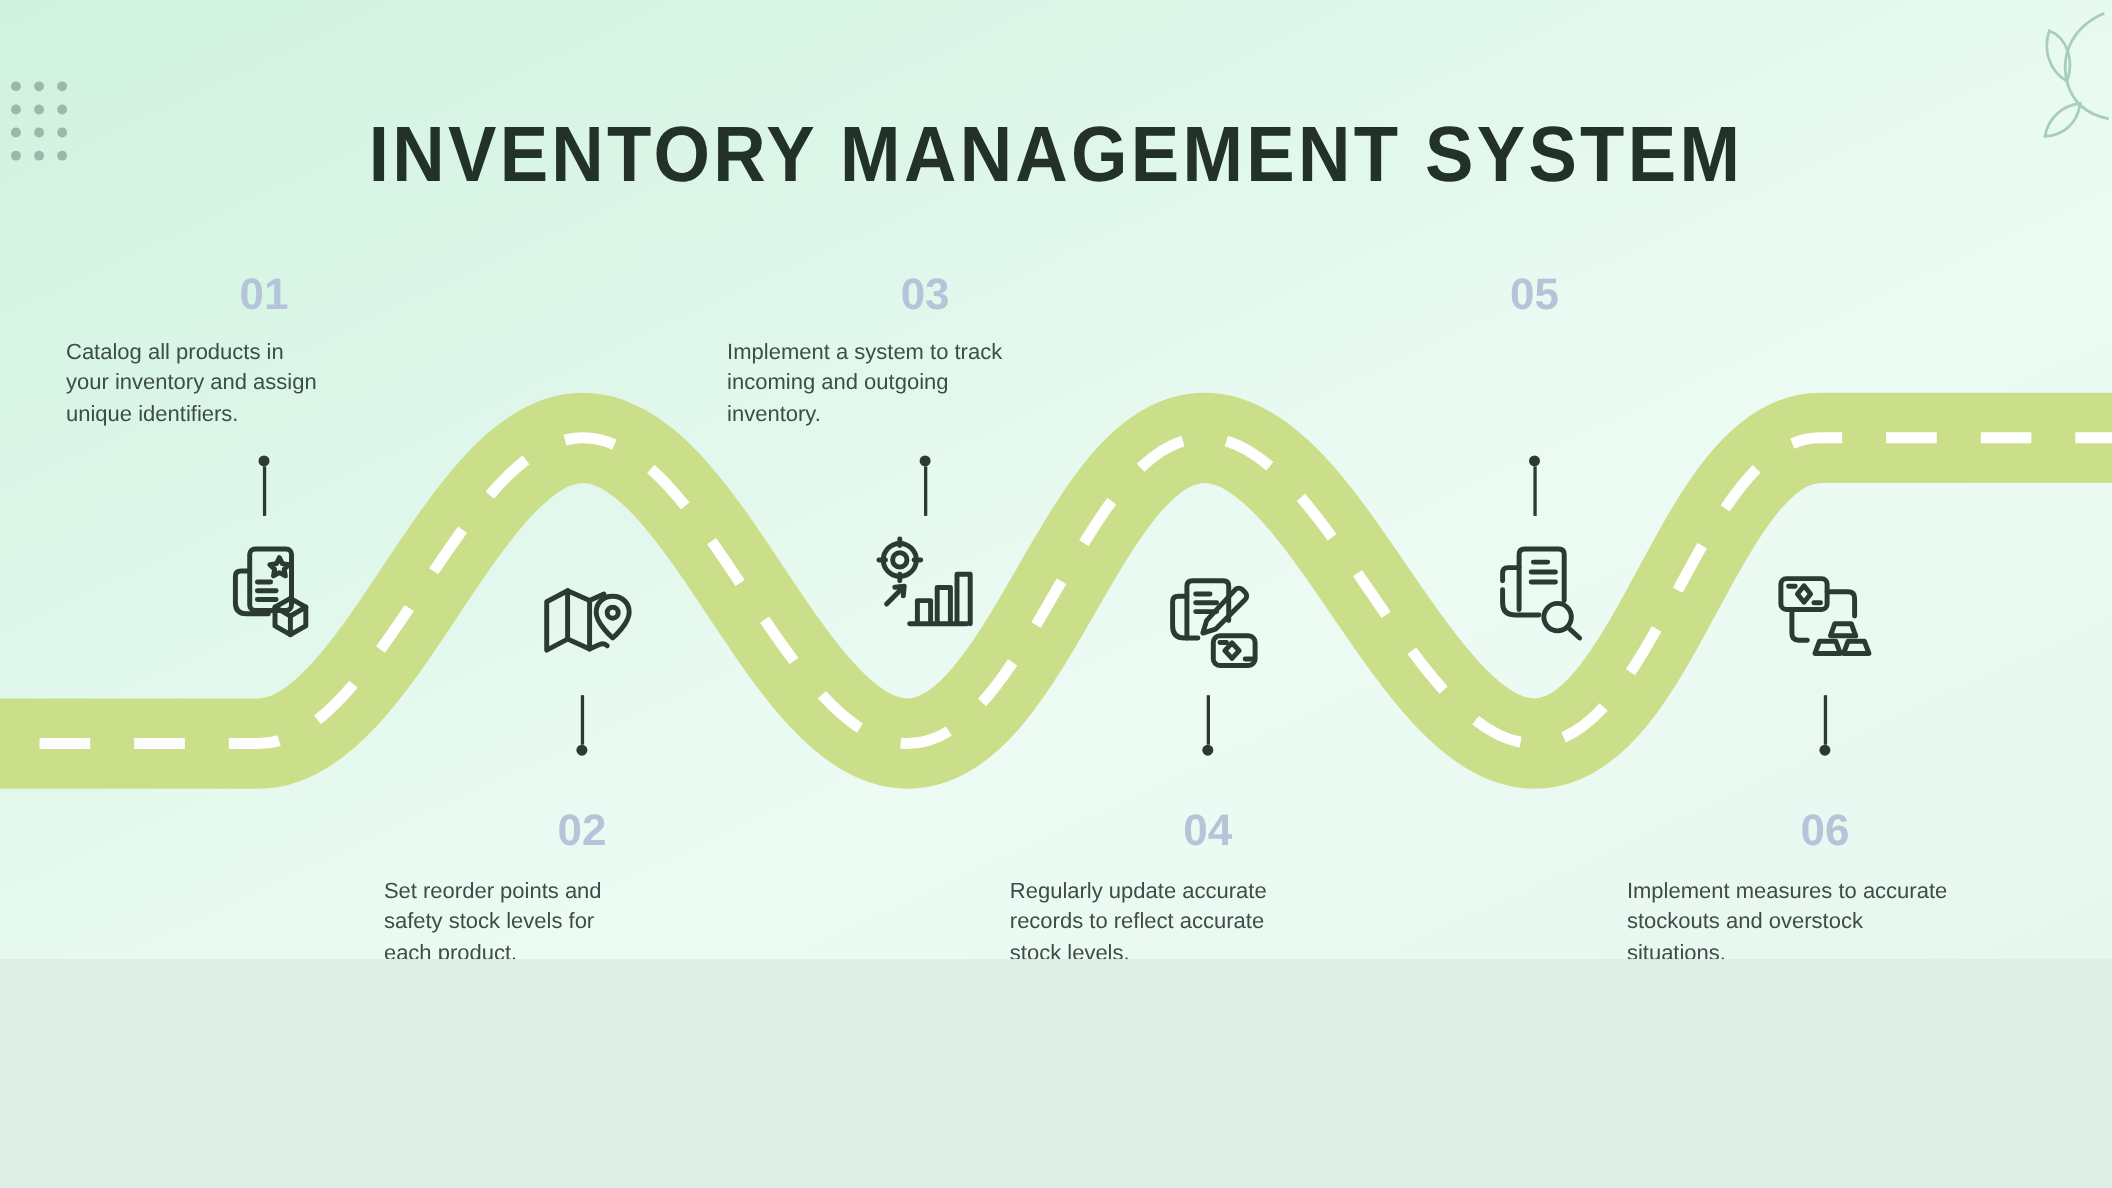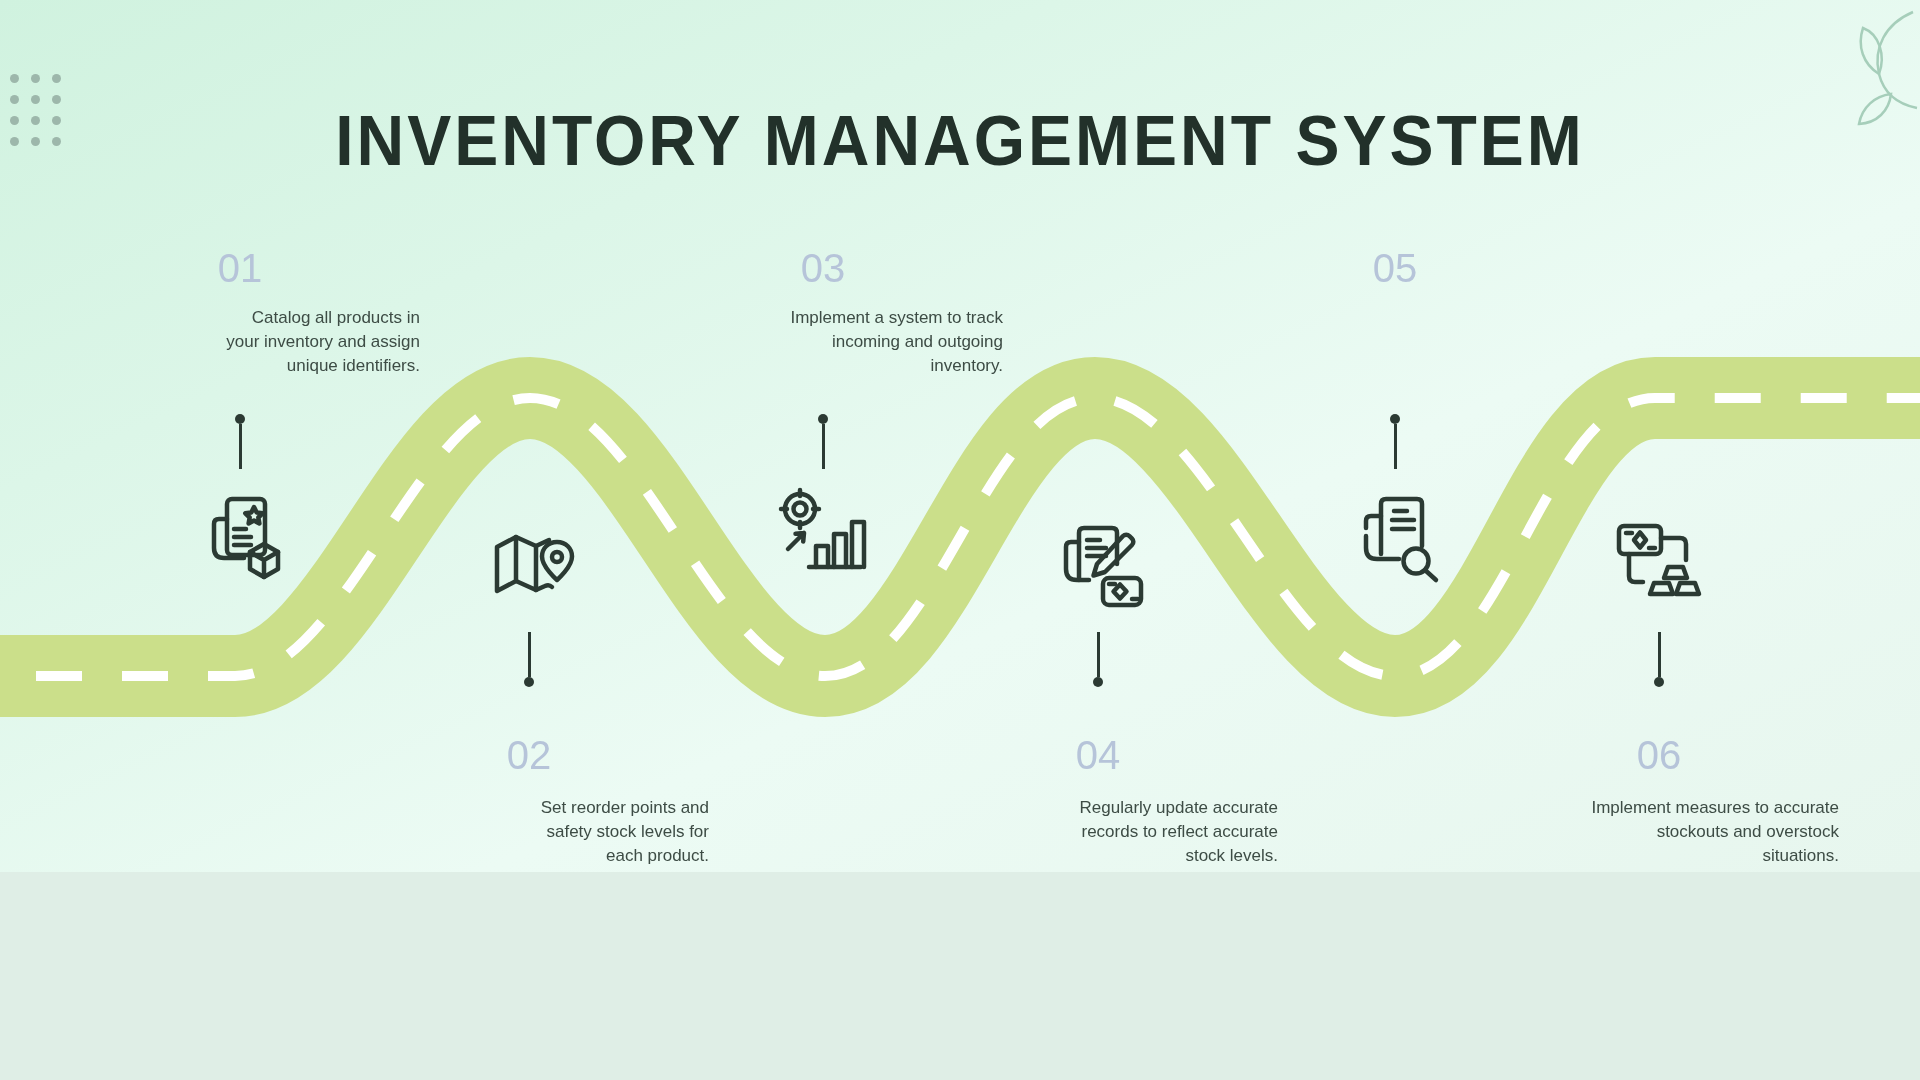--- a/index.html
+++ b/index.html
@@ -8,22 +8,22 @@
 
   
   .title{position:absolute;left:0;top:102px;width:100%;text-align:center;
     font-size:66px;font-weight:bold;letter-spacing:3px;color:#22312a;transform:scaleY(1.08);margin:0;}
 
   
   .road-svg{position:absolute;left:0;top:0;}
 
   
   .col{position:absolute;top:0;height:1080px;width:360px;}
-  .num{position:absolute;width:100%;text-align:center;font-size:40px;font-weight:normal;color:#b6c4d9;}
-  .desc{position:absolute;width:100%;text-align:right;font-size:17px;line-height:1.42;color:#3d4c45;margin:0;}
+  .num{position:absolute;width:100%;text-align:center;font-size:40px;font-weight:bold;color:#b6c4d9;}
+  .desc{position:absolute;width:100%;text-align:left;font-size:20px;line-height:1.42;color:#3d4c45;margin:0;}
   .desc span{display:block;}
   .connector{position:absolute;left:50%;transform:translateX(-50%);display:flex;flex-direction:column;align-items:center;}
   .cdot{width:10px;height:10px;border-radius:50%;background:#2b3a33;}
   .cline{width:3px;height:45px;background:#2b3a33;}
   .icon{position:absolute;left:50%;margin-left:-50px;width:100px;height:100px;}
   .icon svg{stroke:#2b3a33;stroke-width:4.5;fill:none;stroke-linecap:round;stroke-linejoin:round;}
   .col.top .num{top:246px}
   .col.top .desc{top:306px}
   .col.top .connector{top:414px}
   .col.top .icon{top:484px}
@@ -127,21 +127,21 @@
         <span class="cdot"></span>
       </div>
     <div class="num">02</div>
     <p class="desc">
       <span>Set reorder points and</span>
       <span>safety stock levels for</span>
       <span>each product.</span>
     </p>
   </div>
 
-  <div class="col top" style="left:643px">
+  <div class="col top" style="left:661px">
     <div class="num">03</div>
     <p class="desc">
       <span>Implement a system to track</span>
       <span>incoming and outgoing</span>
       <span>inventory.</span>
     </p>
     <div class="connector">
         <span class="cdot"></span>
         <span class="cline"></span>
       </div>

